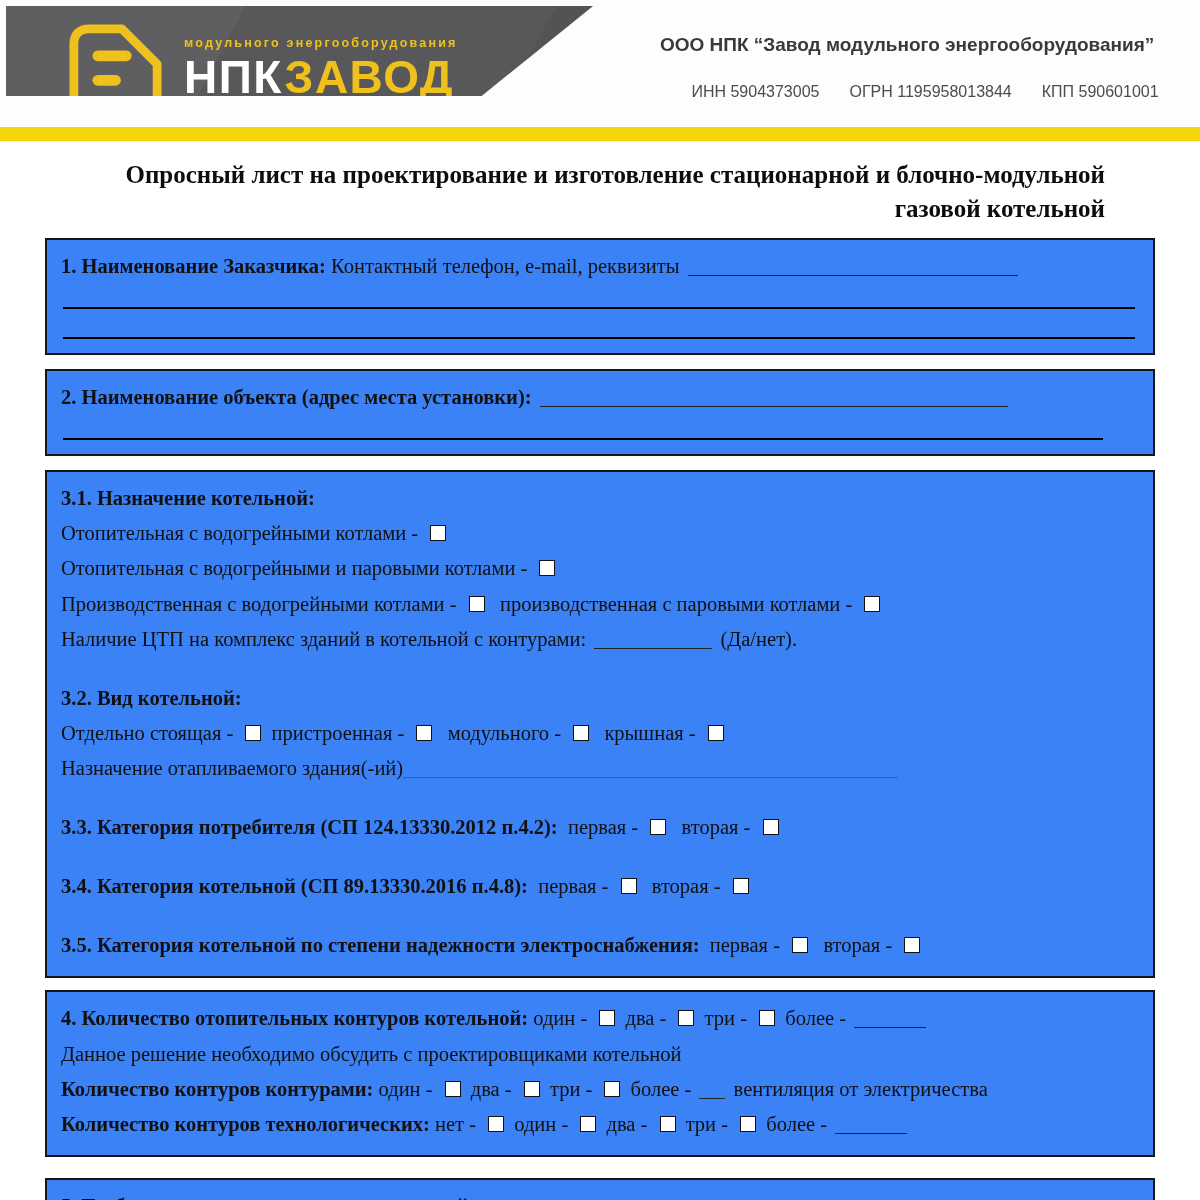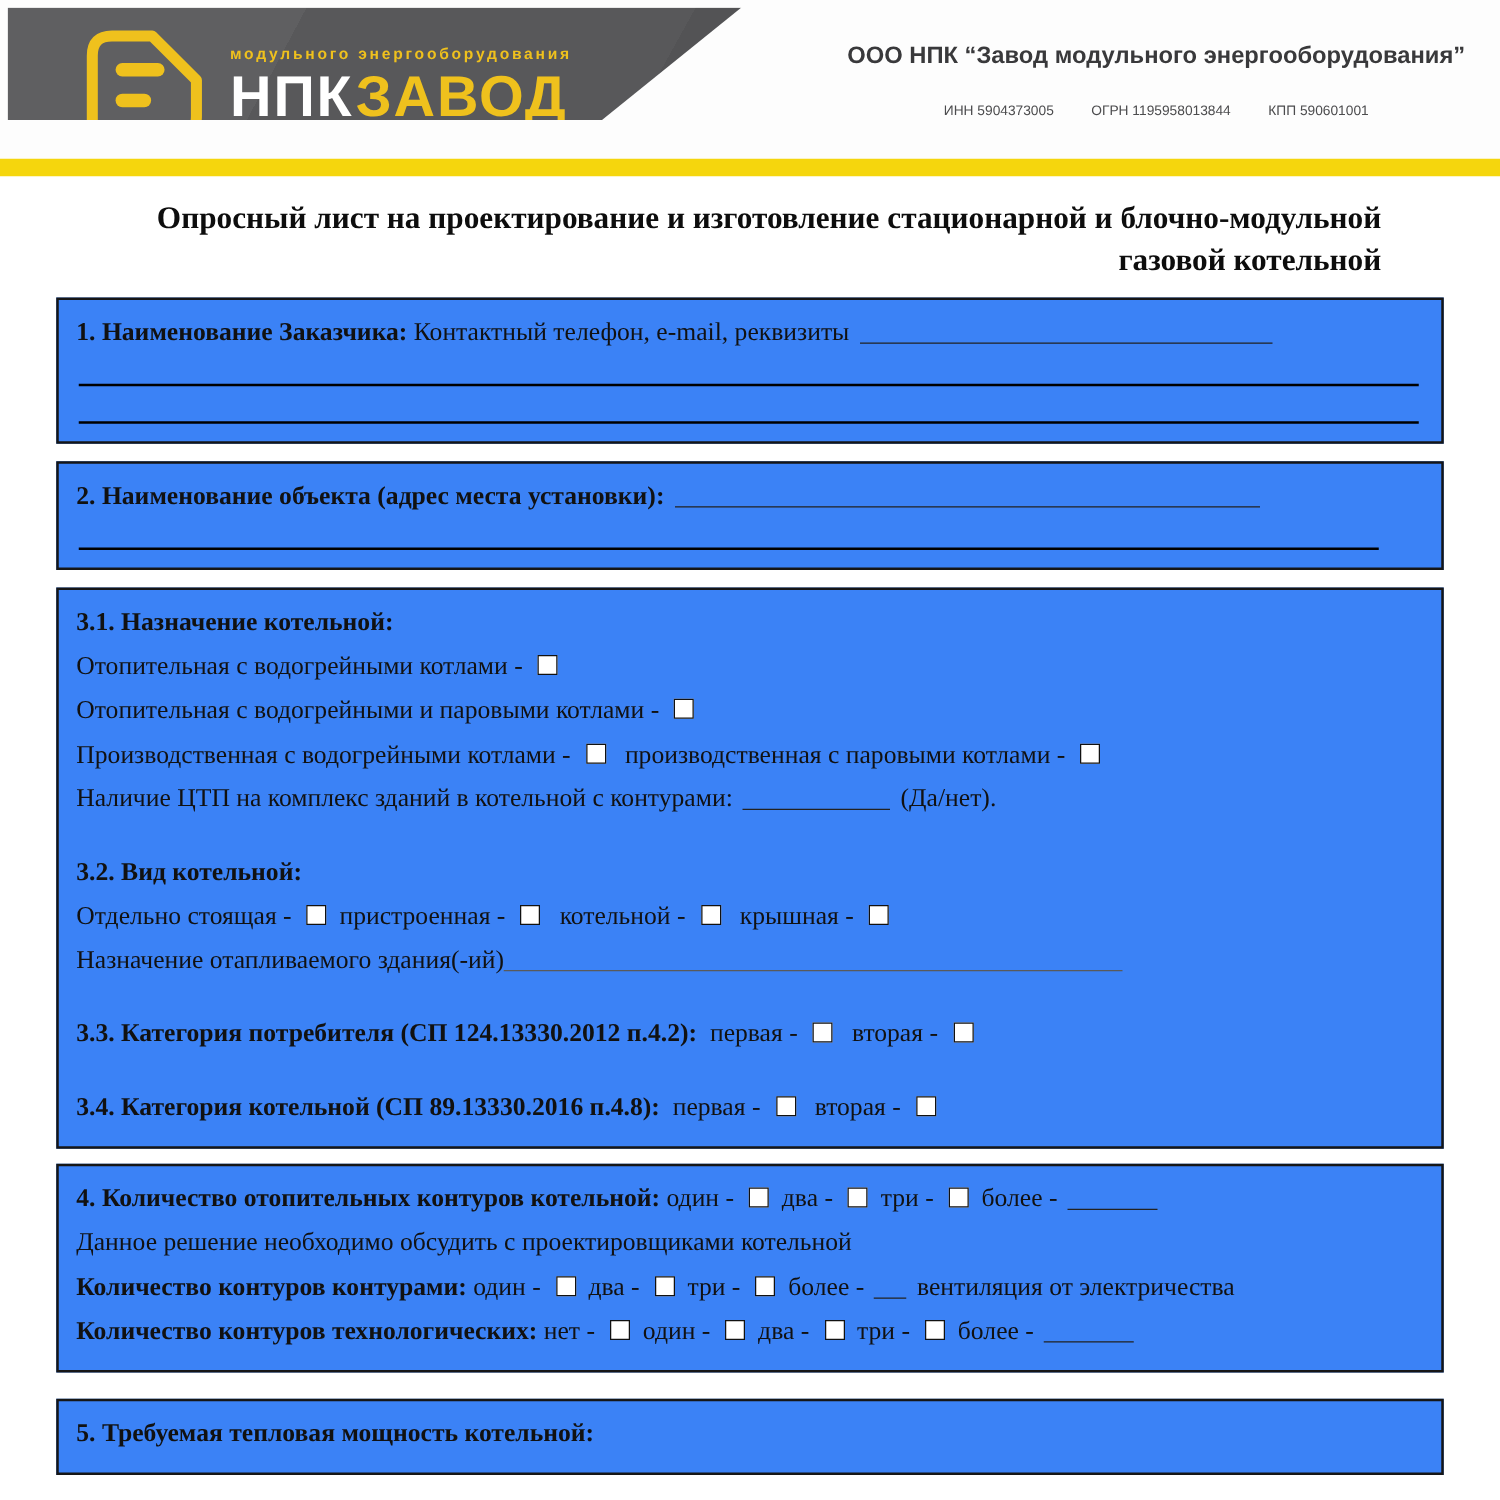--- a/index.html
+++ b/index.html
@@ -19,25 +19,25 @@
   }
   .stripe{position:absolute;left:0;top:127px;width:1200px;height:14px;}
   .logo{position:absolute;left:60px;top:16px;display:flex;align-items:flex-start;gap:20px;}
   .logo-mark{width:98px;height:98px;}
   .logo-text{padding-top:14px;font-family:"Liberation Sans","DejaVu Sans",sans-serif;}
   .logo-tagline{font-size:12.5px;font-weight:700;letter-spacing:2.2px;color:#EFC11D;white-space:nowrap;}
   .logo-name{margin-top:4px;font-size:46px;font-weight:800;letter-spacing:1.5px;line-height:1;white-space:nowrap;}
   .logo-npk{color:#ffffff;}
   .logo-zavod{color:#EFC11D;}
   .hdr-right{
-    position:absolute;left:660px;top:0;width:530px;text-align:center;
+    position:absolute;left:660px;top:0;width:530px;
     font-family:"Liberation Sans","DejaVu Sans",sans-serif;
   }
   .company-name{margin-top:34px;font-size:19px;font-weight:700;color:#39393B;white-space:nowrap;}
-  .req-line{margin-top:27px;display:flex;justify-content:center;gap:30px;font-size:11px;font-weight:500;color:#4C4C4E;white-space:nowrap;}
+  .req-line{margin-top:27px;display:flex;justify-content:center;gap:30px;font-size:16px;font-weight:500;color:#4C4C4E;white-space:nowrap;}
   
   .title{
     width:1010px;margin:17px auto 4px;text-align:right;
     font-size:25px;font-weight:700;line-height:1.36;color:#0d0d0d;
   }
   
   .box{
     width:1110px;margin:0 auto;border:2px solid #161616;
     padding:6px 14px 10px;box-sizing:border-box;font-size:20.5px;background:#3b82f6;
   } .mt-2{margin-top:14px;} .mt-3{margin-top:12px;} .mt-4{margin-top:21px;}
@@ -126,21 +126,21 @@
       <span class="bl" style="width:118px;"></span>
       <span>(Да/нет).</span>
     </p>
 
     <p class="ln b gap-lg">3.2. Вид котельной:</p>
     <p class="ln">
       <span>Отдельно стоящая -</span>
       <span class="cb"></span>
       <span>пристроенная -</span>
       <span class="cb"></span>&nbsp;
-      <span>котельной -</span>
+      <span>модульного -</span>
       <span class="cb"></span>&nbsp;
       <span>крышная -</span>
       <span class="cb"></span>
     </p>
     <p class="ln">
       <span>Назначение отапливаемого здания(-ий)</span><span class="bl-thin" style="width:495px;"></span>
     </p>
 
     <p class="ln gap-lg">
       <span class="b">3.3.  Категория потребителя (СП 124.13330.2012 п.4.2):</span>&nbsp;
@@ -151,20 +151,27 @@
     </p>
 
     <p class="ln gap-lg">
       <span class="b">3.4. Категория котельной (СП 89.13330.2016 п.4.8):</span>&nbsp;
       <span>первая -</span>
       <span class="cb"></span>&nbsp;
       <span>вторая -</span>
       <span class="cb"></span>
     </p>
 
+    <p class="ln gap-lg">
+      <span class="b">3.5. Категория котельной по степени надежности электроснабжения:</span>&nbsp;
+      <span>первая -</span>
+      <span class="cb"></span>&nbsp;
+      <span>вторая -</span>
+      <span class="cb"></span>
+    </p>
   </section>
 
   <section class="box mt-3">
     <p class="ln">
       <span class="b">4. Количество отопительных контуров котельной:</span>
       <span>один -</span>
       <span class="cb"></span>
       <span>два -</span>
       <span class="cb"></span>
       <span>три -</span>

